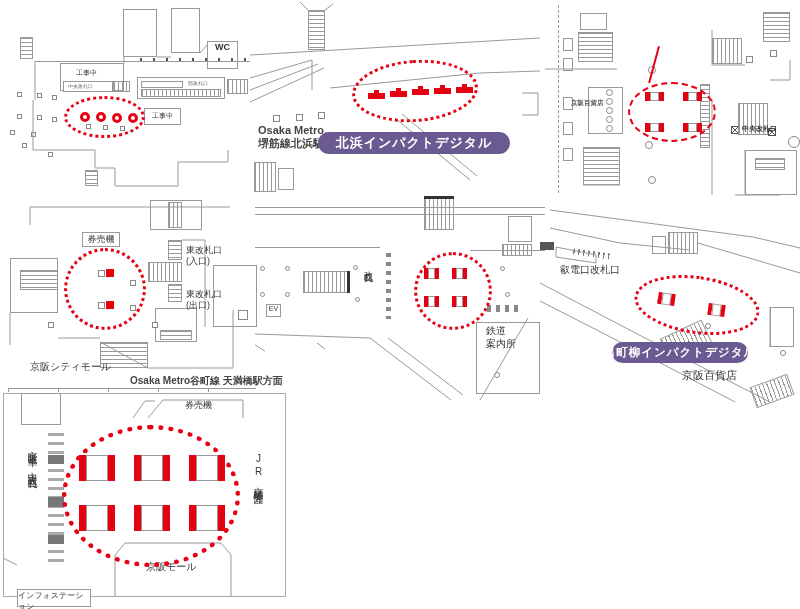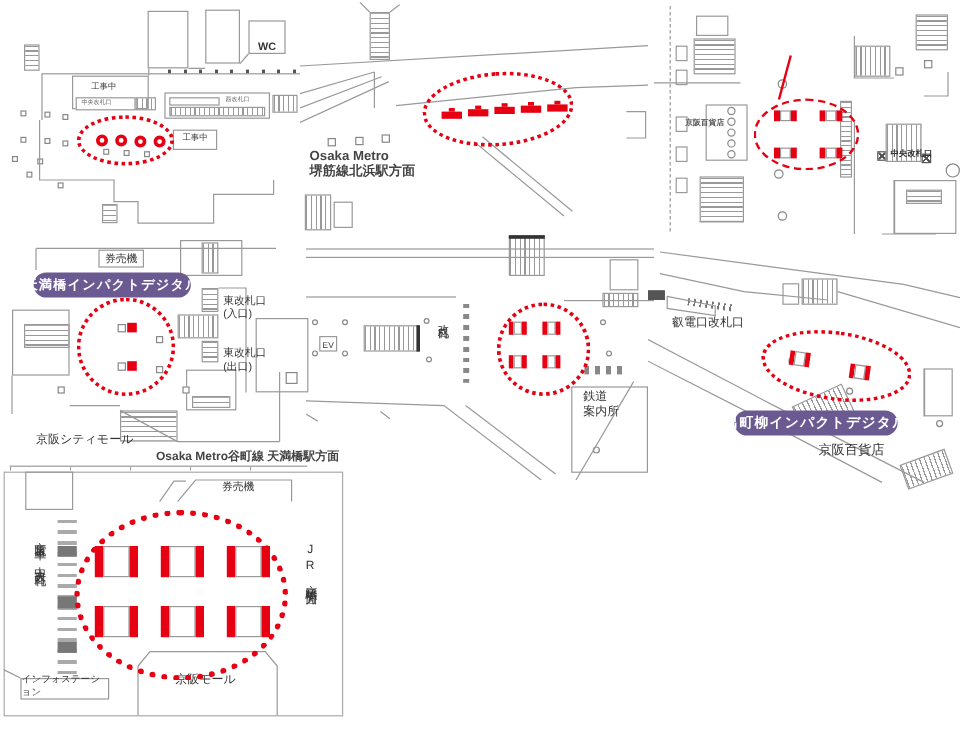--- a/index.html
+++ b/index.html
@@ -5,21 +5,21 @@
   :root{ --purple:#6a5a91; --red:#e60012; }
   html,body{margin:0;padding:0;background:#fff;}
   .stage{position:relative;width:800px;height:609px;background:#fff;overflow:hidden;
          font-family:"Liberation Sans", sans-serif;color:#333;}
   .panel{position:absolute;}
   .w{position:absolute;border:1px solid #999;box-sizing:border-box;background:#fff;}
   .nofill{background:transparent;}
   .ln{position:absolute;background:#999;}
   .lbl{position:absolute;white-space:nowrap;color:#333;line-height:1.1;z-index:4;}
   .vlbl{writing-mode:vertical-rl;text-orientation:upright;letter-spacing:2px;}
-  .cflex{display:flex;align-items:flex-end;justify-content:center;}
+  .cflex{display:flex;align-items:flex-start;justify-content:center;margin-top:24px;}
   .badge{position:absolute;background:var(--purple);color:#fff;font-weight:bold;
          border-radius:12px;display:flex;align-items:center;justify-content:center;
          white-space:nowrap;z-index:10;letter-spacing:1px;}
   .ell{position:absolute;border-radius:50%;z-index:5;box-sizing:border-box;}
   .dot3{border:3.5px dotted var(--red);}
   .dot5{border:5px dotted var(--red);}
   .dashE{border:2px dashed var(--red);}
   .stairsV{position:absolute;box-sizing:border-box;border:1px solid #999;
            background:repeating-linear-gradient(90deg,#999 0 1px,transparent 1px 4px);}
   .stairsH{position:absolute;box-sizing:border-box;border:1px solid #999;
@@ -132,20 +132,23 @@
     <div class="monitor" style="left:184px;top:85px;width:17px;height:9px;">
         <div class="nub"></div>
         <div class="screen"></div>
       </div>
     <div class="monitor" style="left:206px;top:84px;width:17px;height:9px;">
         <div class="nub"></div>
         <div class="screen"></div>
       </div>
     <div class="stairsV" style="left:4px;top:162px;width:22px;height:30px;"></div>
     <div class="w nofill" style="left:28px;top:168px;width:16px;height:22px;"></div>
+    <div class="badge" style="left:68px;top:132px;width:192px;height:22px;font-size:13px;">
+      <span>北浜インパクトデジタル</span>
+    </div>
   </div>
 
   <div class="panel" style="left:540px;top:0;width:260px;height:200px;">
     <svg class="art" width="260" height="200" viewBox="0 0 260 200">
       <g stroke="#999" fill="none" stroke-width="1">
         <path d="M172,30 L172,65 L205,65"></path>
         <path d="M172,100 L172,195"></path>
         <path d="M230,80 L250,80 L250,60"></path>
         <path d="M195,195 L240,195 M205,150 L205,195"></path>
         <path d="M5,69 L77,69"></path>
@@ -245,23 +248,20 @@
         <div class="red"></div>
       </div>
     <div class="pairsq" style="left:98px;top:106px;width:16px;height:9px;">
         <div class="white"></div>
         <div class="red"></div>
       </div>
     <div class="stairsH" style="left:100px;top:147px;width:48px;height:26px;"></div>
     <div class="lbl" style="left:30px;top:166px;font-size:10px;">京阪シティモール</div>
     <div class="lbl" style="left:130px;top:180px;font-size:10px;font-weight:bold;color:#444;">Osaka Metro谷町線 天満橋駅方面</div>
     <div class="ln" style="left:8px;top:193px;width:248px;height:3px;background:repeating-linear-gradient(90deg,#999 0 1px,transparent 1px 50px);border-top:1px solid #999;"></div>
-    <div class="badge" style="left:28px;top:32px;width:131px;height:21px;font-size:11px;">
-      <span>天満橋インパクトデジタル</span>
-    </div>
   </div>
 
   <div class="panel" style="left:255px;top:195px;width:290px;height:205px;">
     <svg class="art" width="290" height="205" viewBox="0 0 290 205">
       <g stroke="#999" fill="none" stroke-width="1">
         <path d="M0,139 L115,143 L196,205"></path>
         <path d="M133,143 L208,200"></path>
         <path d="M273,123 L225,205"></path>
         <path d="M0,150 l10,6 M62,148 l8,6"></path>
       </g>

